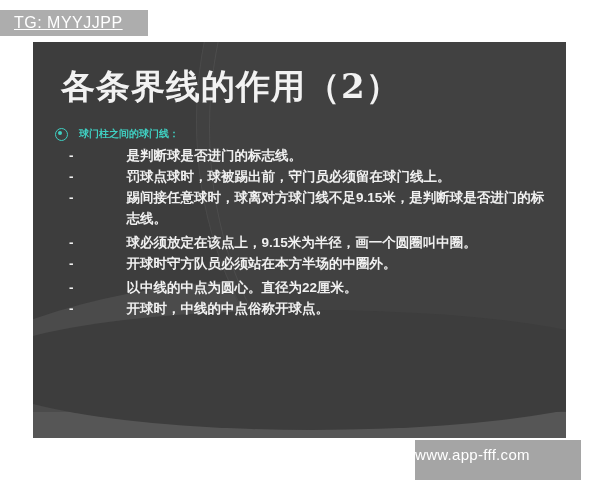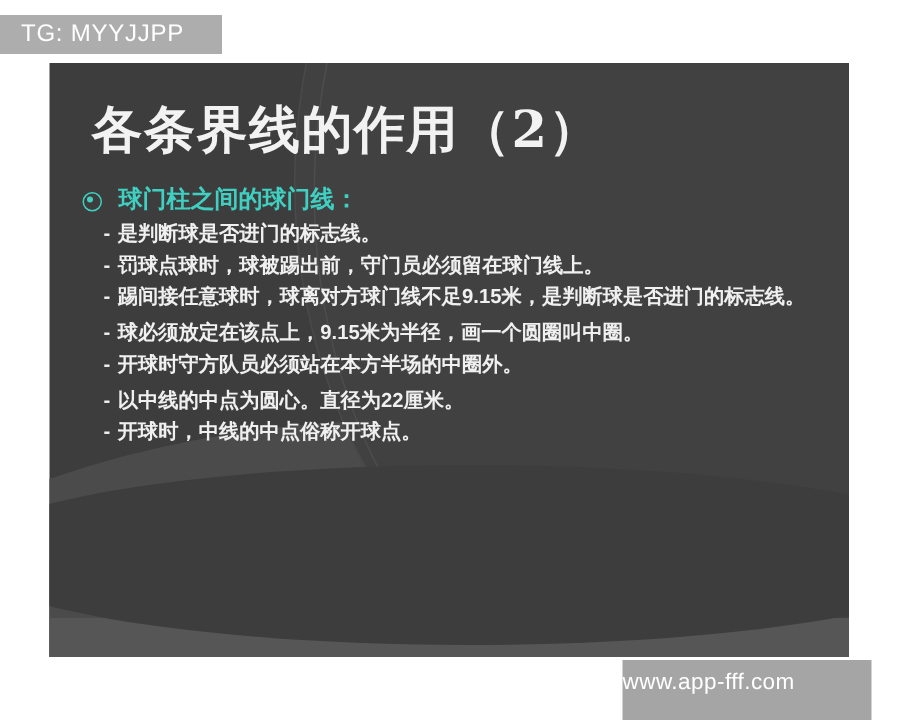--- a/index.html
+++ b/index.html
@@ -23,20 +23,21 @@
     width: 148px;
     height: 26px;
     background: #adadad;
     color: #ffffff;
     font-size: 16px;
     line-height: 26px;
     padding-left: 14px;
     box-sizing: border-box;
     letter-spacing: 0.5px;
     white-space: nowrap;
+    text-decoration: underline;
   }
 
   
   #slide {
     position: absolute;
     left: 33px;
     top: 42px;
     width: 533px;
     height: 396px;
     background: #3d3d3d;
@@ -136,21 +137,21 @@
     top: 82px;
     right: 20px;
   }
 
   .group { margin-bottom: 3px; }
 
   .group-head {
     display: flex;
     align-items: flex-start;
     color: #3fd0c2;
-    font-size: 16px;
+    font-size: 10px;
     font-weight: bold;
     line-height: 20px;
     margin-bottom: 1px;
   }
   .bullet-icon {
     display: inline-block;
     width: 11px;
     height: 11px;
     border: 1.5px solid #3fd0c2;
     border-radius: 50%;
@@ -177,20 +178,21 @@
     font-weight: bold;
     line-height: 21px;
     padding-left: 14px;
   }
   .dash {
     flex: 0 0 auto;
     margin-right: 5px;
   }
   .sub-text {
     flex: 1 1 auto;
+    margin-left: 48px;
   }
 
   
   #footer-watermark {
     position: absolute;
     left: 415px;
     top: 440px;
     width: 166px;
     height: 46px;
     background: #a5a5a5;

